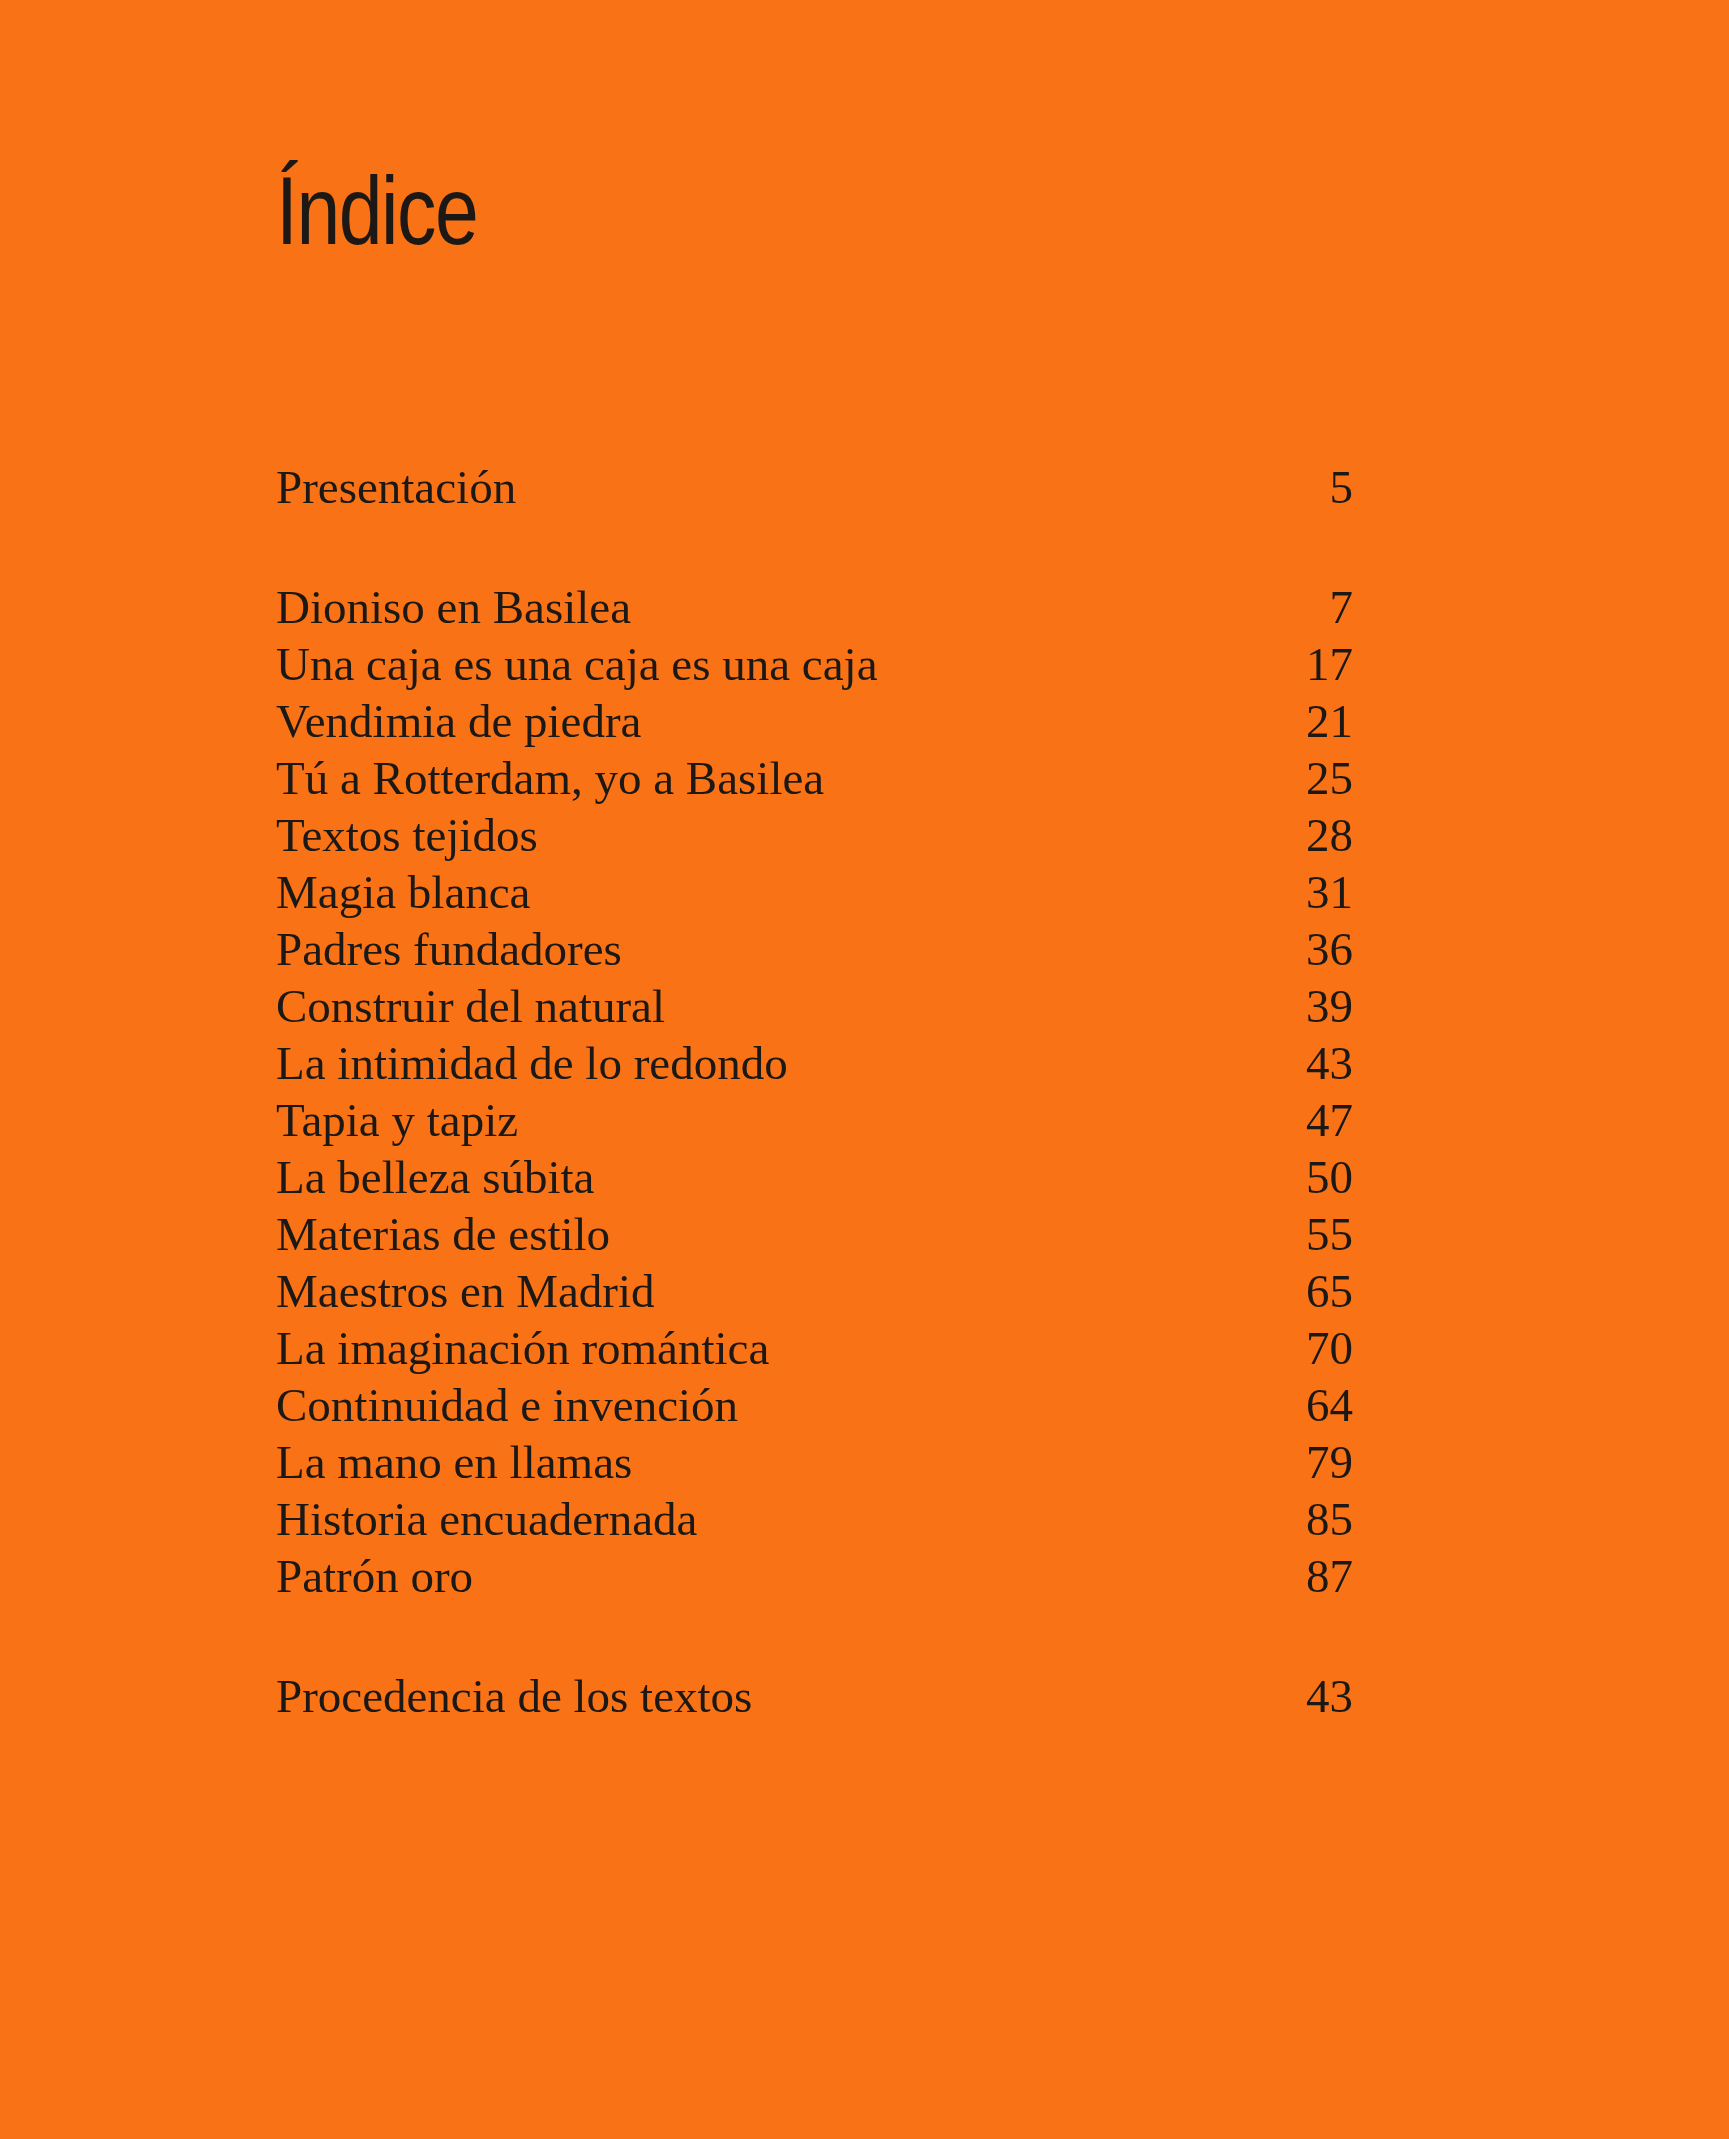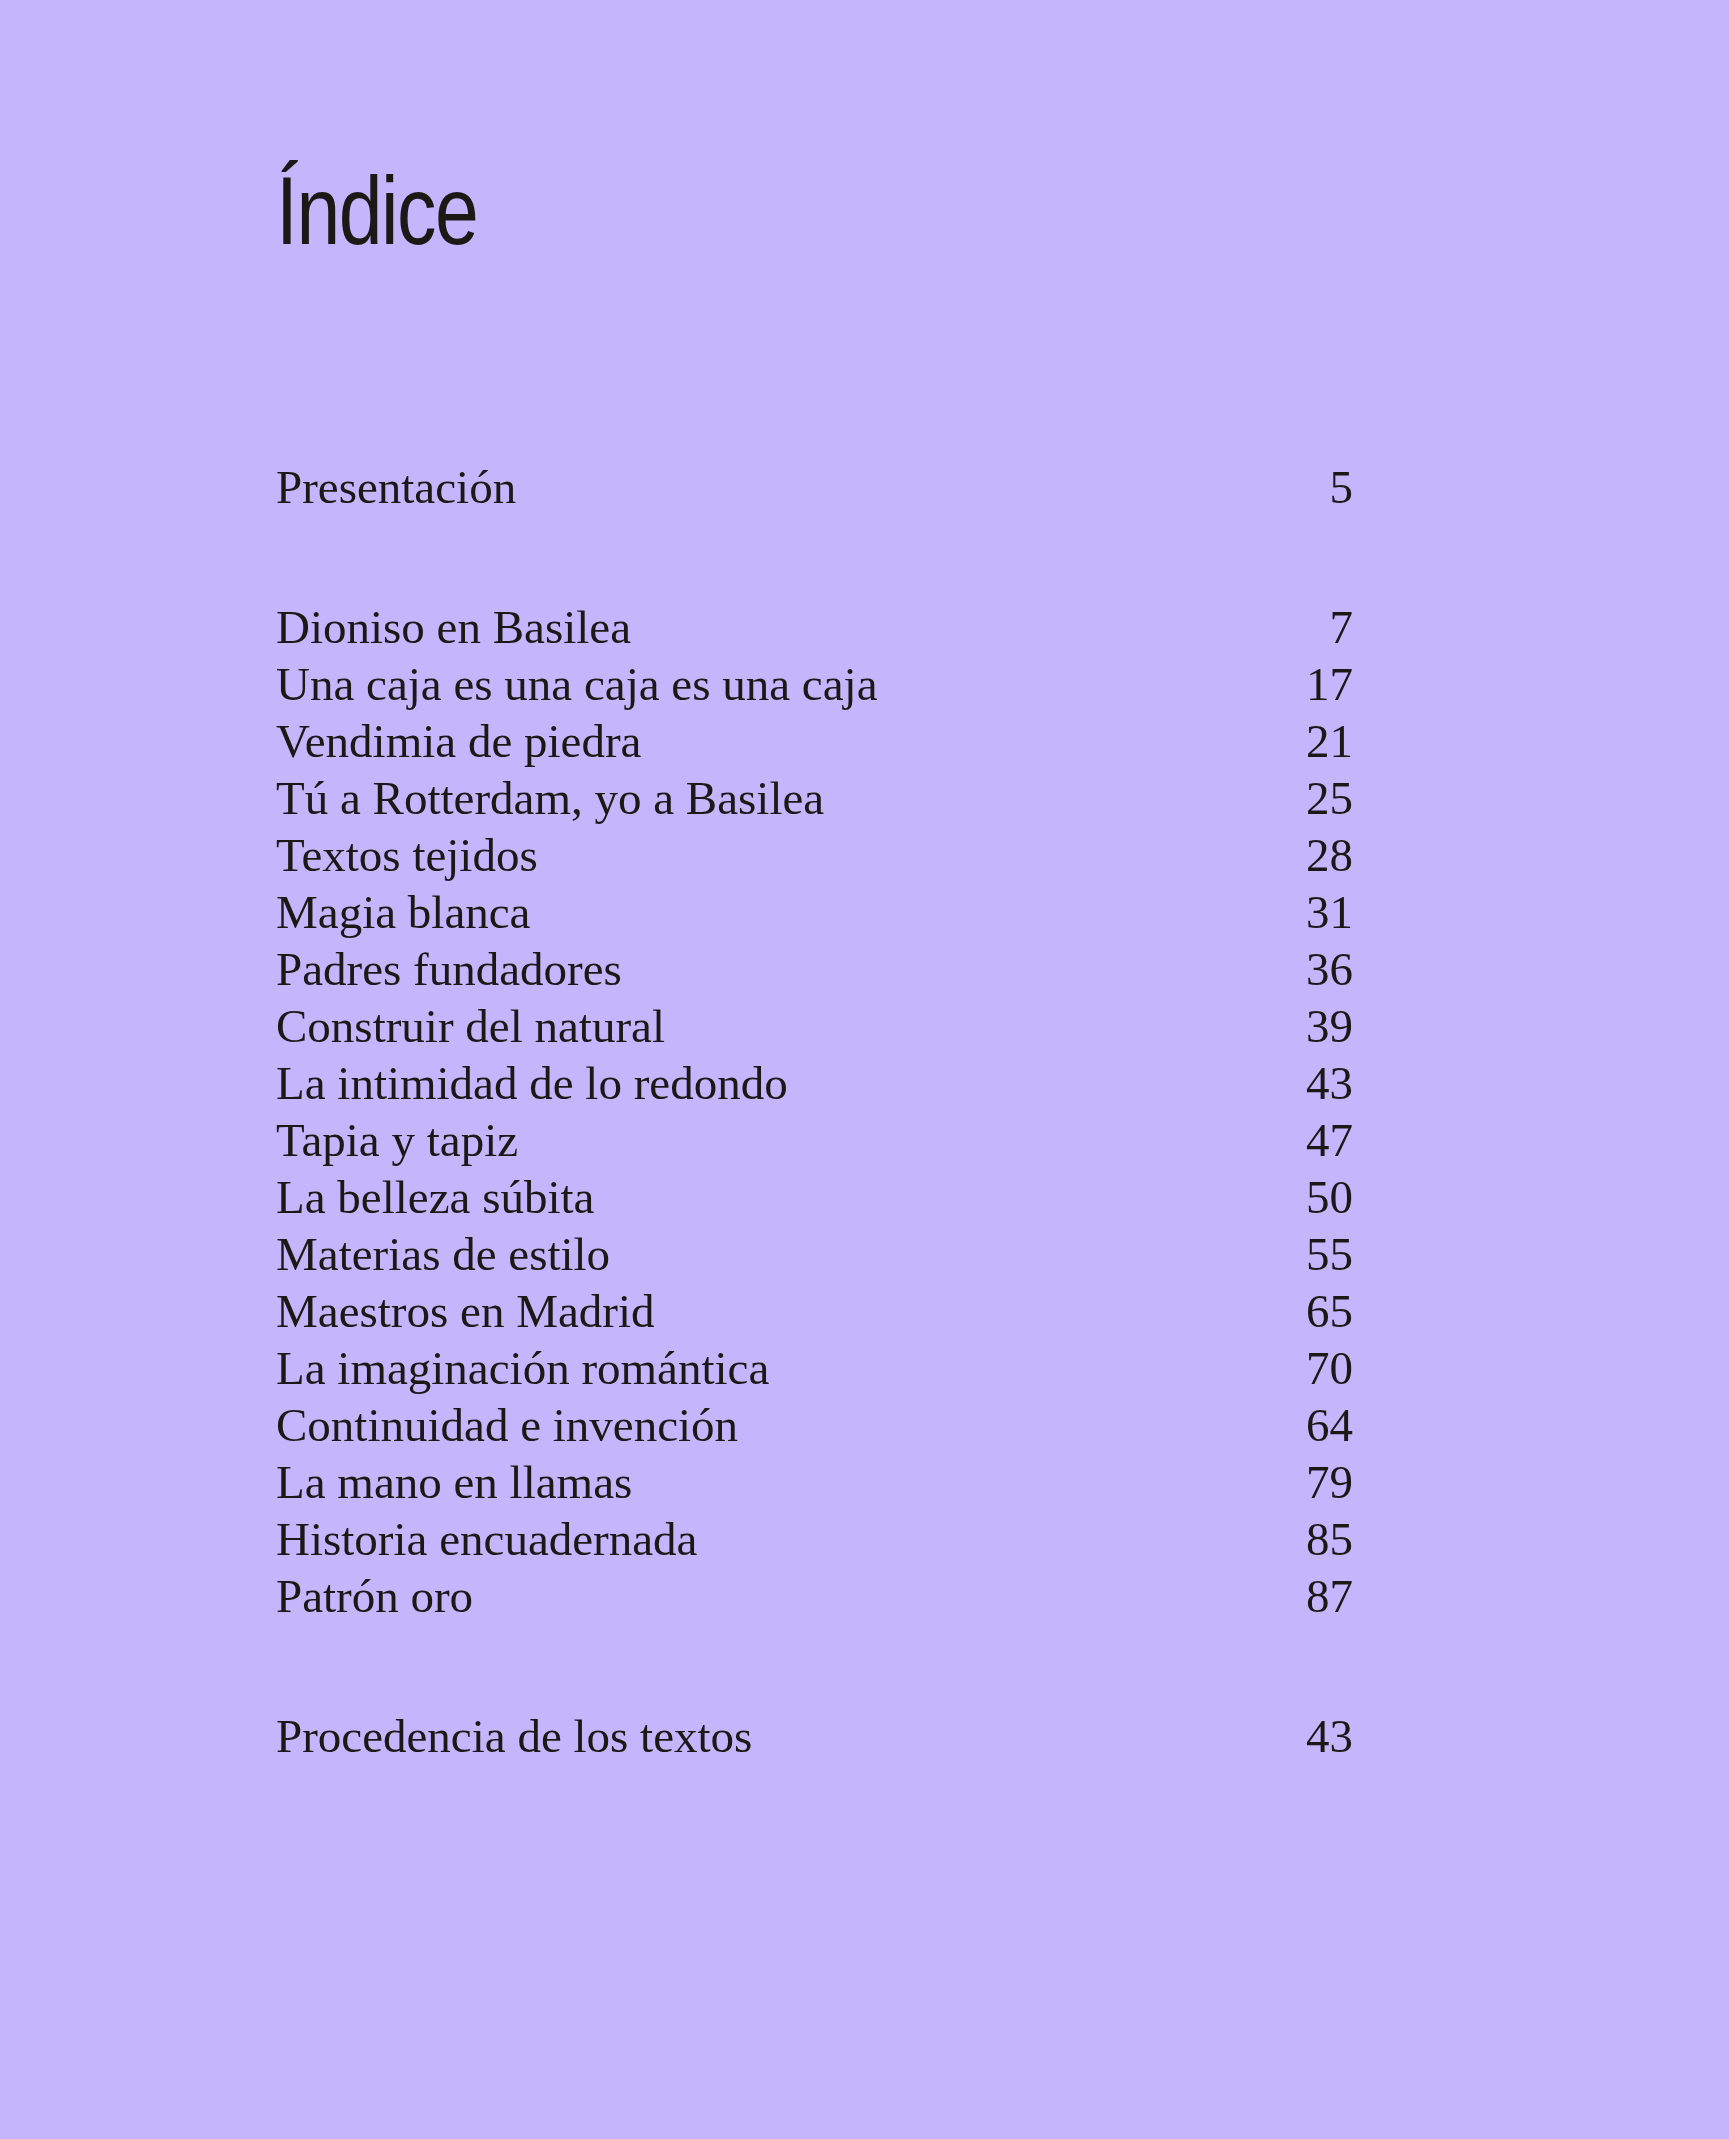--- a/index.html
+++ b/index.html
@@ -4,21 +4,21 @@
 <style>
   html, body {
     margin: 0;
     padding: 0;
     background: #e8e8e8;
   }
   .page {
     position: relative;
     width: 1729px;
     height: 2140px;
-    background: #c4b5fd;
+    background: #f97316;
     color: #1b1815;
     font-family: "Liberation Serif", serif;
     overflow: hidden;
   }
   .doc-title {
     position: absolute;
     left: 276px;
     top: 163px;
     margin: 0;
     font-family: "Liberation Sans", sans-serif;
@@ -30,21 +30,21 @@
     transform-origin: left top;
     white-space: nowrap;
   }
   .toc {
     position: absolute;
     left: 276px;
     top: 459px;
     width: 1077px;
   }
   .toc-section + .toc-section {
-    margin-top: 83px; 
+    margin-top: 63px; 
   }
   .toc-row {
     display: flex;
     justify-content: space-between;
     align-items: flex-end;
     height: 57px;
     line-height: 57px;
     font-size: 47px;
     white-space: nowrap;
   }

